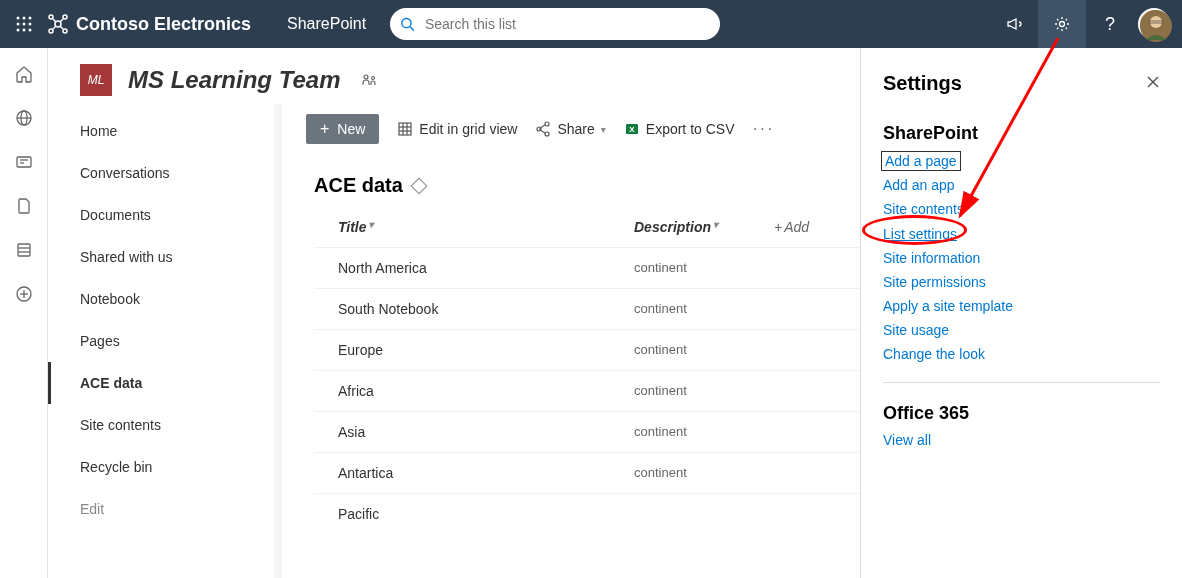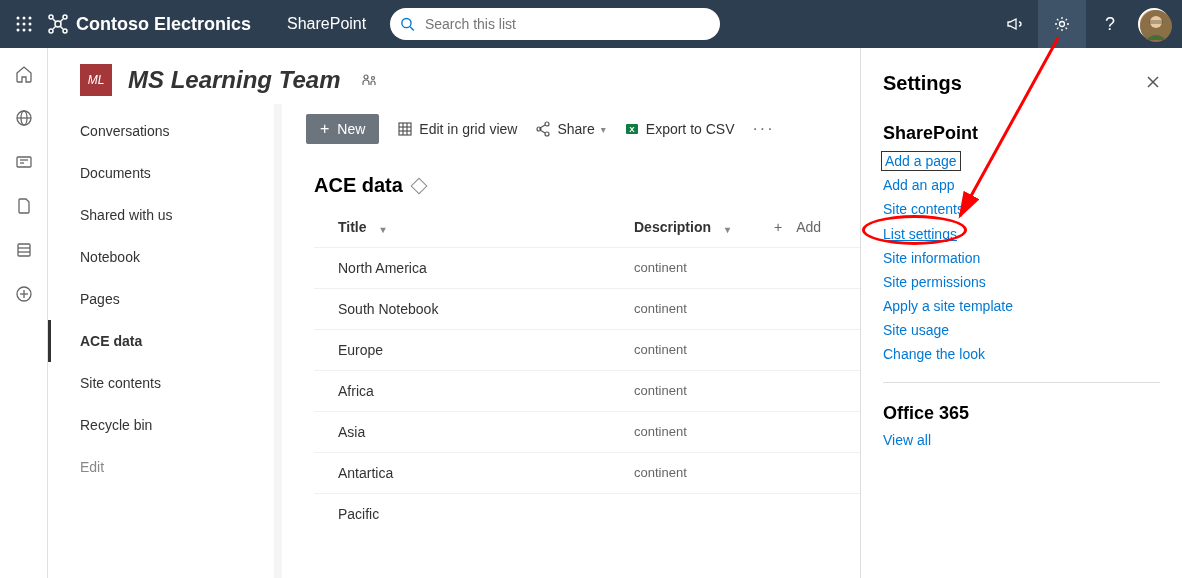--- a/index.html
+++ b/index.html
@@ -32,21 +32,21 @@
 .list-area { flex:1; background:#fff; margin:0 0 0 8px; padding:0; display:flex; flex-direction:column; overflow:hidden; }
 .cmdbar { display:flex; align-items:center; gap:18px; padding:10px 24px; }
 .btn-primary { background:#6c757d; color:#fff; padding:6px 14px; border-radius:2px; display:flex; align-items:center; gap:8px; font-size:14px; }
 .cmd-item { display:flex; align-items:center; gap:6px; font-size:14px; color:#333; }
 .ellipsis { color:#666; letter-spacing:2px; }
 .list-title-row { padding:20px 32px 4px; display:flex; align-items:center; gap:10px; }
 .list-title { font-size:20px; font-weight:600; }
 .star { font-size:13px; color:#888; border:1px solid #888; width:12px; height:12px; transform:rotate(45deg); display:inline-block; }
 .table { padding:0 32px; }
 .thead { display:flex; padding:18px 24px 12px; color:#333; font-size:14px; }
-.th { display:flex; align-items:flex-end; gap:14px; font-weight:600; }
+.th { display:flex; align-items:flex-start; gap:2px; font-weight:600;font-style:italic; }
 .col-title { width:296px; }
 .col-desc { width:140px; }
 .col-add { color:#666; font-weight:400; }
 .trow { display:flex; padding:12px 24px; border-top:1px solid #f0f0f0; font-size:14px; }
 .tcell-title { width:296px; color:#333; }
 .tcell-desc { width:180px; color:#666; font-size:13px; }
 .settings-panel { position:absolute; top:48px; right:0; width:322px; bottom:0; background:#fff; border-left:1px solid #ddd; padding:24px 22px; }
 .panel-header { display:flex; align-items:center; justify-content:space-between; margin-bottom:28px; }
 .panel-title { font-size:20px; font-weight:600; }
 .close-x { color:#555; font-size:16px; }
@@ -165,20 +165,21 @@
       <div class="site-title">MS Learning Team</div>
       <svg class="teams-icon" width="18" height="18" viewBox="0 0 18 18" fill="none" stroke="#666" stroke-width="1.2">
           <circle cx="6" cy="6" r="2"></circle>
           <circle cx="13" cy="7" r="1.5"></circle>
           <path d="M3 14v-2a3 3 0 016 0v2M11 14v-2a2 2 0 014 0v2"></path>
         </svg>
       <div class="site-meta">Pub</div>
     </div>
     <div class="body-row">
       <div class="sidenav" id="sidenav">
+          <div class="nav-item">Home</div>
           <div class="nav-item">Conversations</div>
           <div class="nav-item">Documents</div>
           <div class="nav-item">Shared with us</div>
           <div class="nav-item">Notebook</div>
           <div class="nav-item">Pages</div>
           <div class="nav-item selected">ACE data</div>
           <div class="nav-item">Site contents</div>
           <div class="nav-item">Recycle bin</div>
           <div class="nav-item edit">Edit</div>
         </div>

